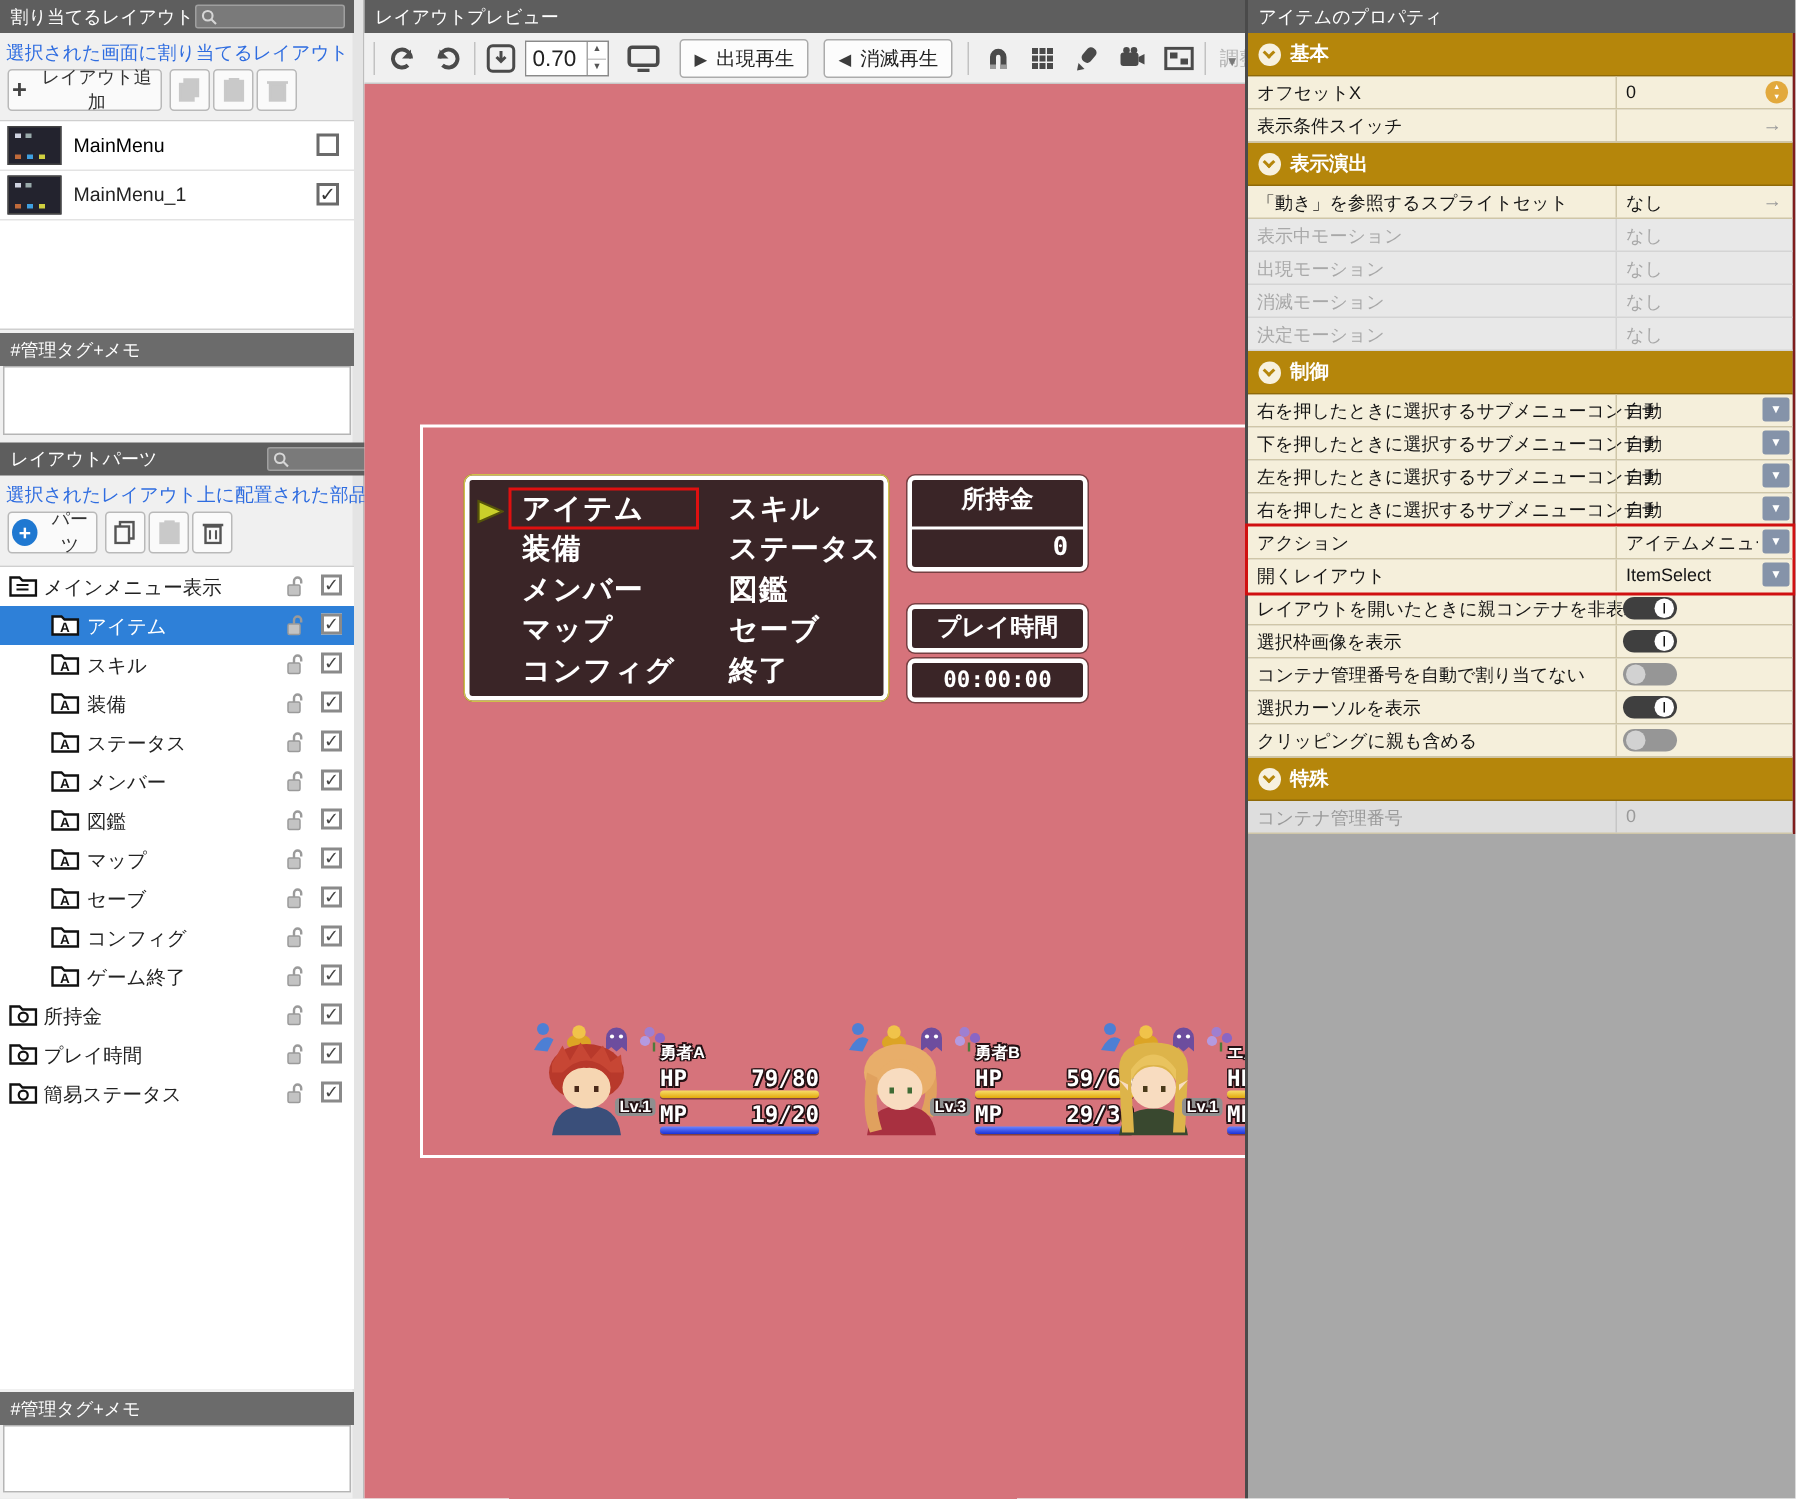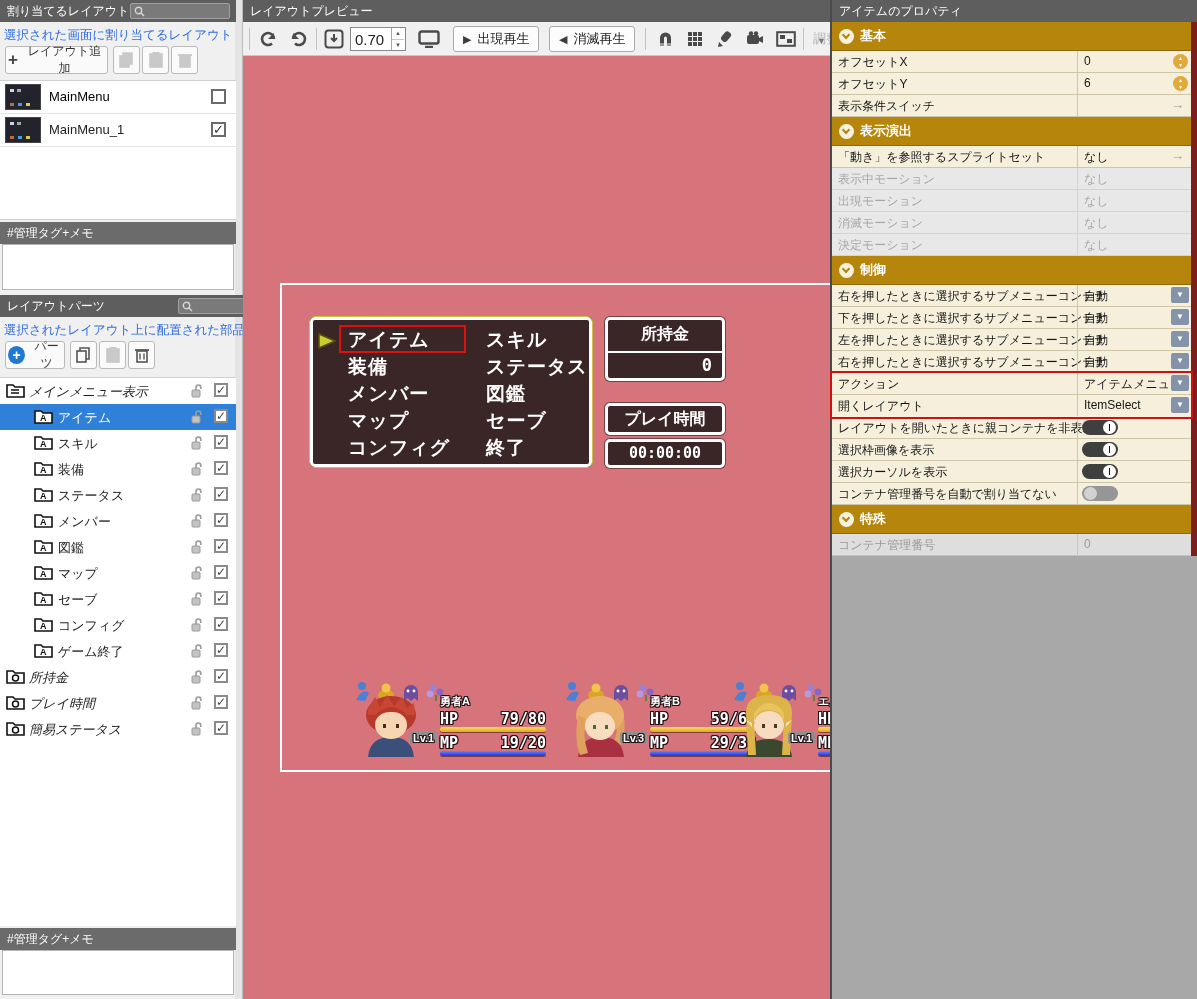--- a/index.html
+++ b/index.html
@@ -40,21 +40,21 @@
   .memo-box { position:absolute; left:2px; width:232px; background:#fff; border:1px solid #b5b5b5; }
 
   
   .tree { position:absolute; left:0; width:236px; background:#fff; border-top:1px solid #cfcfcf; }
   .trow { position:relative; height:26px; background:#fff; cursor:pointer; }
   .trow.sel { background:#2e80d8; }
   .trow.sel .tlabel { color:#fff; }
   .ticon { position:absolute; top:4px; }
   .d0 .ticon { left:6px; } .d1 .ticon { left:34px; }
   .tlabel { position:absolute; top:5px; font-size:13px; color:#222; white-space:nowrap; }
-  .d0 .tlabel { left:29px;font-style:italic; } .d1 .tlabel { left:58px; }
+  .d0 .tlabel { left:29px; } .d1 .tlabel { left:58px; }
   .tlock { position:absolute; right:34px; top:6px; }
   .tchk { position:absolute; right:8px; top:5px; width:14px; height:14px; border:2px solid #8a8a8a; background:#fff; color:#444; font-size:12px; font-weight:bold; line-height:11px; text-align:center; }
 
   
   .toolbar { position:relative; height:34px; background:#f0f0f0; border-bottom:1px solid #c9c9c9; }
   .tb { position:absolute; top:4px; height:26px; display:flex; align-items:center; justify-content:center; cursor:pointer; }
   .tsep { position:absolute; top:6px; width:1px; height:22px; background:#c2c2c2; }
   .tbtn { background:#fcfcfc; border:1px solid #ababab; border-radius:3px; font-size:13px; color:#222; padding:0 9px; }
   .tbtn .tri { font-size:11px; color:#3c3c3c; margin-right:6px; }
   .zoombox { position:absolute; top:5px; height:24px; background:#fff; border:1px solid #8a8a8a; display:flex; }
@@ -89,21 +89,21 @@
   .lvbadge { position:absolute; left:58px; top:52px; background:#8f8f8f; border-radius:3px; padding:0 3px; font-size:11px; font-weight:bold; }
   .ptxt { position:absolute; left:88px; top:14px; width:106px; }
   .otx { color:#fff; text-shadow:1px 0 #241114,-1px 0 #241114,0 1px #241114,0 -1px #241114,1px 1px #241114,-1px -1px #241114,1px -1px #241114,-1px 1px #241114; }
   .pname { font-size:11px; font-weight:bold; height:16px; }
   .prow2 { display:flex; justify-content:space-between; font-family:"DejaVu Sans Mono",monospace; font-size:15px; font-weight:bold; height:17px; }
   .bar { height:5px; border-radius:3px; box-shadow:0 1px 0 rgba(60,20,20,.55); margin-bottom:2px; }
   .hpbar { background:linear-gradient(#f7dd6a,#e2a90c); }
   .mpbar { background:linear-gradient(#6b84ff,#1c32d8); }
 
   
-  .props { border-right:6px solid #7f1d1d; }
+  .props { border-right:2px solid #7f1d1d; }
   .sec-hdr { height:29px; background:#b5860b; border-bottom:1px solid #8f6a08; color:#fff; font-size:13px; font-weight:bold; display:flex; align-items:center; }
   .chev { width:15px; height:15px; border-radius:50%; background:#f7f1df; margin:0 6px 0 7px; position:relative; }
   .chev i { position:absolute; left:4px; top:3px; width:6px; height:6px; border-right:2px solid #b5860b; border-bottom:2px solid #b5860b; transform:rotate(45deg); }
   .prow { position:relative; height:22px; background:#f5efdb; border-bottom:1px solid #cfc6a8; font-size:12px; color:#151515; }
   .prow .lab { position:absolute; left:6px; top:3px; white-space:nowrap; }
   .pval { position:absolute; left:245px; top:0; right:0; height:21px; border-left:1px solid #cfc6a8; }
   .pval .v { position:absolute; left:6px; top:3px; font-size:12px; white-space:nowrap; max-width:88px; overflow:hidden; }
   .prow.off { background:#e8e8e8; border-bottom:1px solid #d4d4d4; }
   .prow.off .lab,.prow.off .v { color:#a8a8a8; }
   .prow.off .pval { border-left:1px solid #d4d4d4; }
@@ -664,27 +664,20 @@
         <span>基本</span>
       </div>
       <div class="prow">
         <span class="lab">オフセットX</span>
         <span class="pval">
             <span class="v">0</span>
             <span class="spinc">▲<br>▼</span>
           </span>
       </div>
       <div class="prow">
-        <span class="lab">オフセットY</span>
-        <span class="pval">
-            <span class="v">6</span>
-            <span class="spinc">▲<br>▼</span>
-          </span>
-      </div>
-      <div class="prow">
         <span class="lab">表示条件スイッチ</span>
         <span class="pval">
             <span class="v"></span>
             <span class="arr">→</span>
           </span>
       </div>
 
       <div class="sec-hdr">
         <span class="chev">
             <i></i>
@@ -787,31 +780,39 @@
         <span class="lab">選択枠画像を表示</span>
         <span class="pval">
             <span class="tgl on">
               <span class="knob">
                 <i></i>
               </span>
             </span>
           </span>
       </div>
       <div class="prow">
+        <span class="lab">コンテナ管理番号を自動で割り当てない</span>
+        <span class="pval">
+            <span class="tgl off2">
+              <span class="knob"></span>
+            </span>
+          </span>
+      </div>
+      <div class="prow">
         <span class="lab">選択カーソルを表示</span>
         <span class="pval">
             <span class="tgl on">
               <span class="knob">
                 <i></i>
               </span>
             </span>
           </span>
       </div>
       <div class="prow">
-        <span class="lab">コンテナ管理番号を自動で割り当てない</span>
+        <span class="lab">クリッピングに親も含める</span>
         <span class="pval">
             <span class="tgl off2">
               <span class="knob"></span>
             </span>
           </span>
       </div>
 
       <div class="sec-hdr">
         <span class="chev">
             <i></i>

